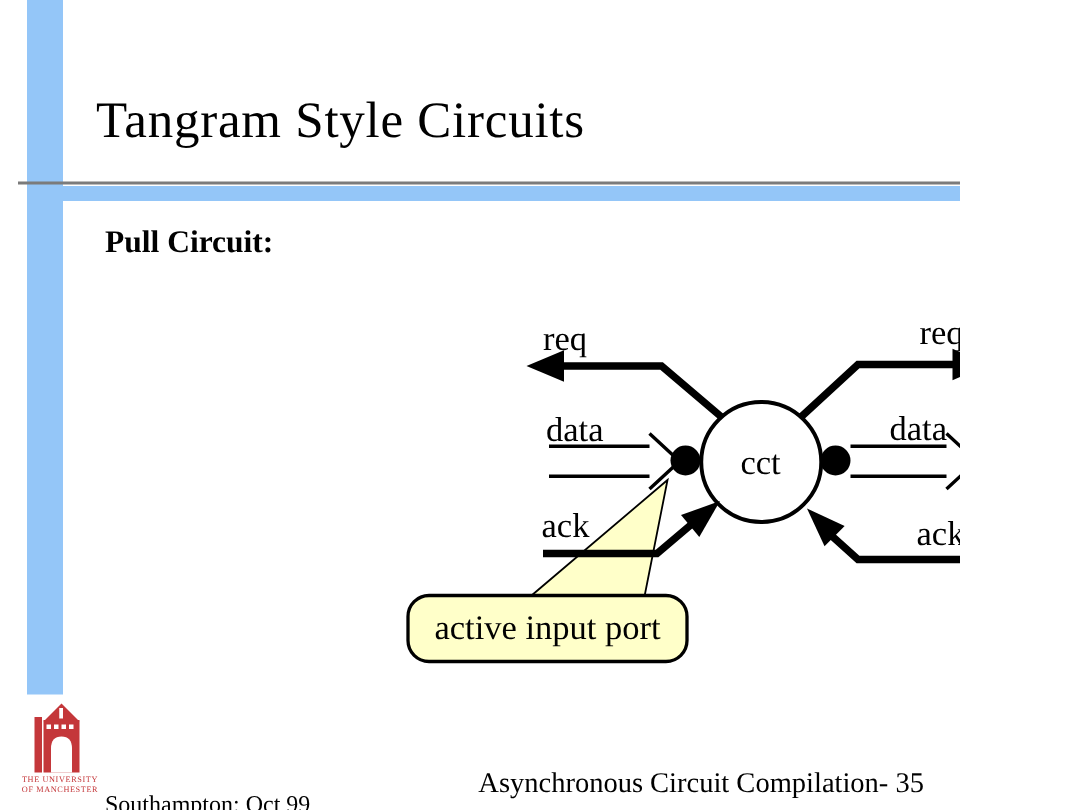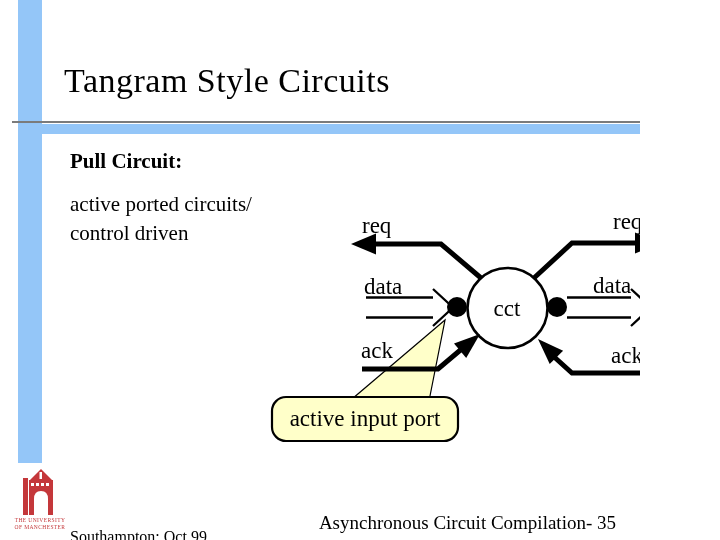--- a/index.html
+++ b/index.html
@@ -34,22 +34,20 @@
 <body>
 
 <div class="slide">
 
   <div class="accent-bar"></div>
   <div class="accent-band"></div>
   <div class="divider"></div>
 
   <div class="title">Tangram Style Circuits</div>
   <div class="heading">Pull Circuit:</div>
-  <div class="body-line1">active ported circuits/</div>
-  <div class="body-line2">control driven</div>
 
   <svg class="diagram" viewBox="0 0 720 540">
 
     <polygon class="pointer" points="445,320 352,399 429,401"></polygon>
 
     <circle class="cct-circle" cx="507.5" cy="308" r="40"></circle>
 
     <line class="thin" x1="366" y1="297.5" x2="436" y2="297.5"></line>
     <line class="thin" x1="366" y1="317.5" x2="436" y2="317.5"></line>
     <polyline class="chevron" points="433,289 453,307.5 433,326"></polyline>

